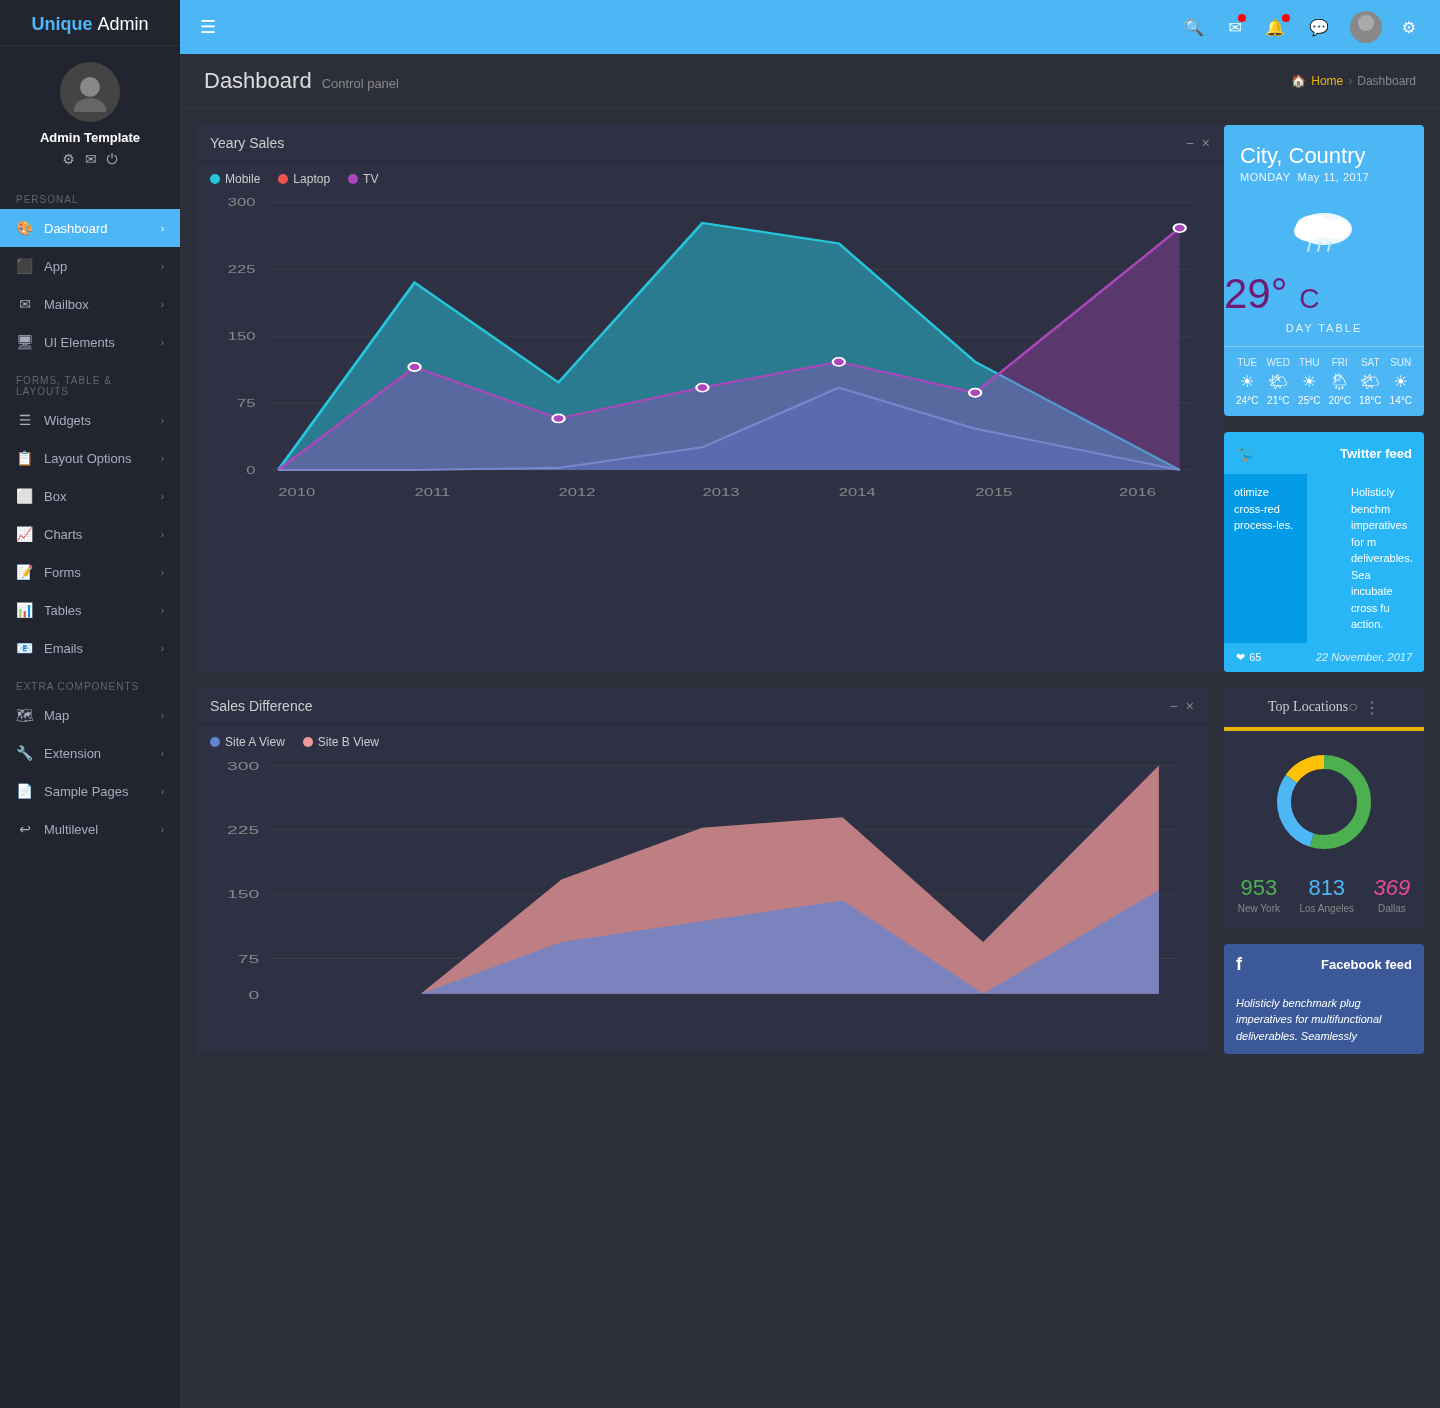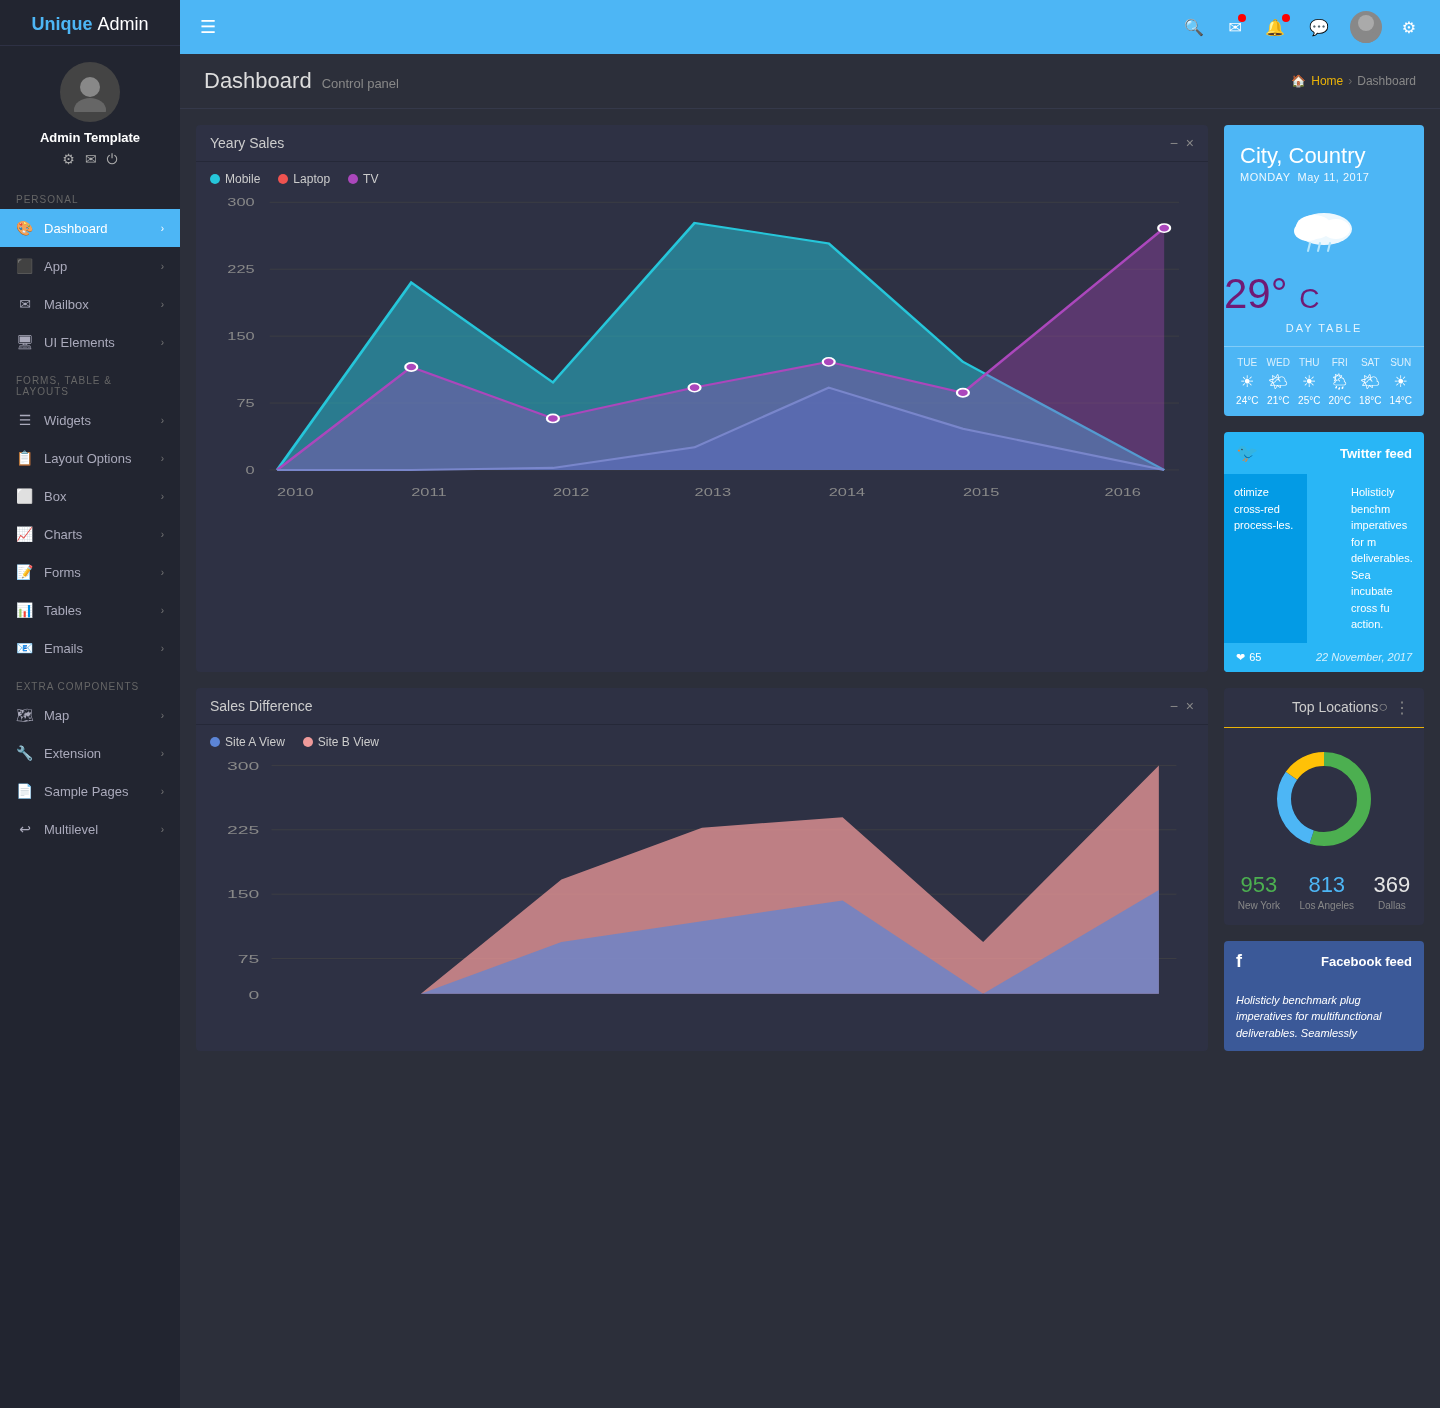--- a/index.html
+++ b/index.html
@@ -86,30 +86,30 @@
 
     
     .second-row { display: flex; gap: 16px; padding: 0 16px 16px; }
 
     
     .chart-sales-diff { flex: 1; min-width: 400px; }
     .chart-area2 { padding: 0 14px 10px; position: relative; height: 280px; }
 
     
     .top-locations { width: 200px; min-width: 200px; background: #2e3144; border-radius: 4px; }
-    .top-locations-header { display: flex; align-items: center; justify-content: flex-end; padding: 10px 14px; border-bottom: 1px solid #eab308; }
+    .top-locations-header { display: flex; align-items: center; justify-content: center; padding: 10px 14px; border-bottom: 4px solid #eab308; font-family: Liberation Serif, serif; }
     .top-locations-title { font-size: 14px; color: #ccc; }
     .top-locations-controls { display: flex; gap: 6px; color: #888; }
     .donut-wrap { display: flex; justify-content: center; padding: 16px 0 10px; }
     .locations-stats { display: flex; justify-content: space-around; padding: 8px 4px 14px; }
     .loc-stat { text-align: center; }
     .loc-stat-num { font-size: 22px; font-weight: 300; }
     .loc-stat-num.green { color: #4caf50; }
     .loc-stat-num.blue { color: #4db6f5; }
-    .loc-stat-num.yellow { color: #e5e5e5; }
+    .loc-stat-num.yellow { color: #ec4899; font-style: italic; }
     .loc-stat-city { font-size: 10px; color: #888; margin-top: 2px; }
 
     
     .facebook-widget { width: 200px; min-width: 200px; background: #3b5998; color: #fff; border-radius: 4px; overflow: hidden; }
     .facebook-header { display: flex; align-items: center; justify-content: space-between; padding: 10px 12px; }
     .facebook-logo { font-size: 18px; font-weight: 700; }
     .facebook-title { font-weight: 600; font-size: 13px; }
     .facebook-body { padding: 10px 12px; font-size: 11px; line-height: 1.5; font-style: italic; }
 
     
@@ -294,21 +294,21 @@
     <div class="breadcrumb">
       <span class="breadcrumb-icon">🏠</span>
       <a href="#">Home</a>
       <span class="breadcrumb-sep">›</span>
       <span>Dashboard</span>
     </div>
   </div>
 
   <div class="content">
 
-    <div style="display:flex;gap:16px;padding:16px 16px 0;">
+    <div style="display:flex;padding:16px 16px 0;">
 
       <div class="widget chart-yearly">
         <div class="widget-header">
           <span class="widget-title">Yeary Sales</span>
           <div class="widget-controls">
             <span>−</span>
             <span>×</span>
           </div>
         </div>
         <div class="chart-legend">

